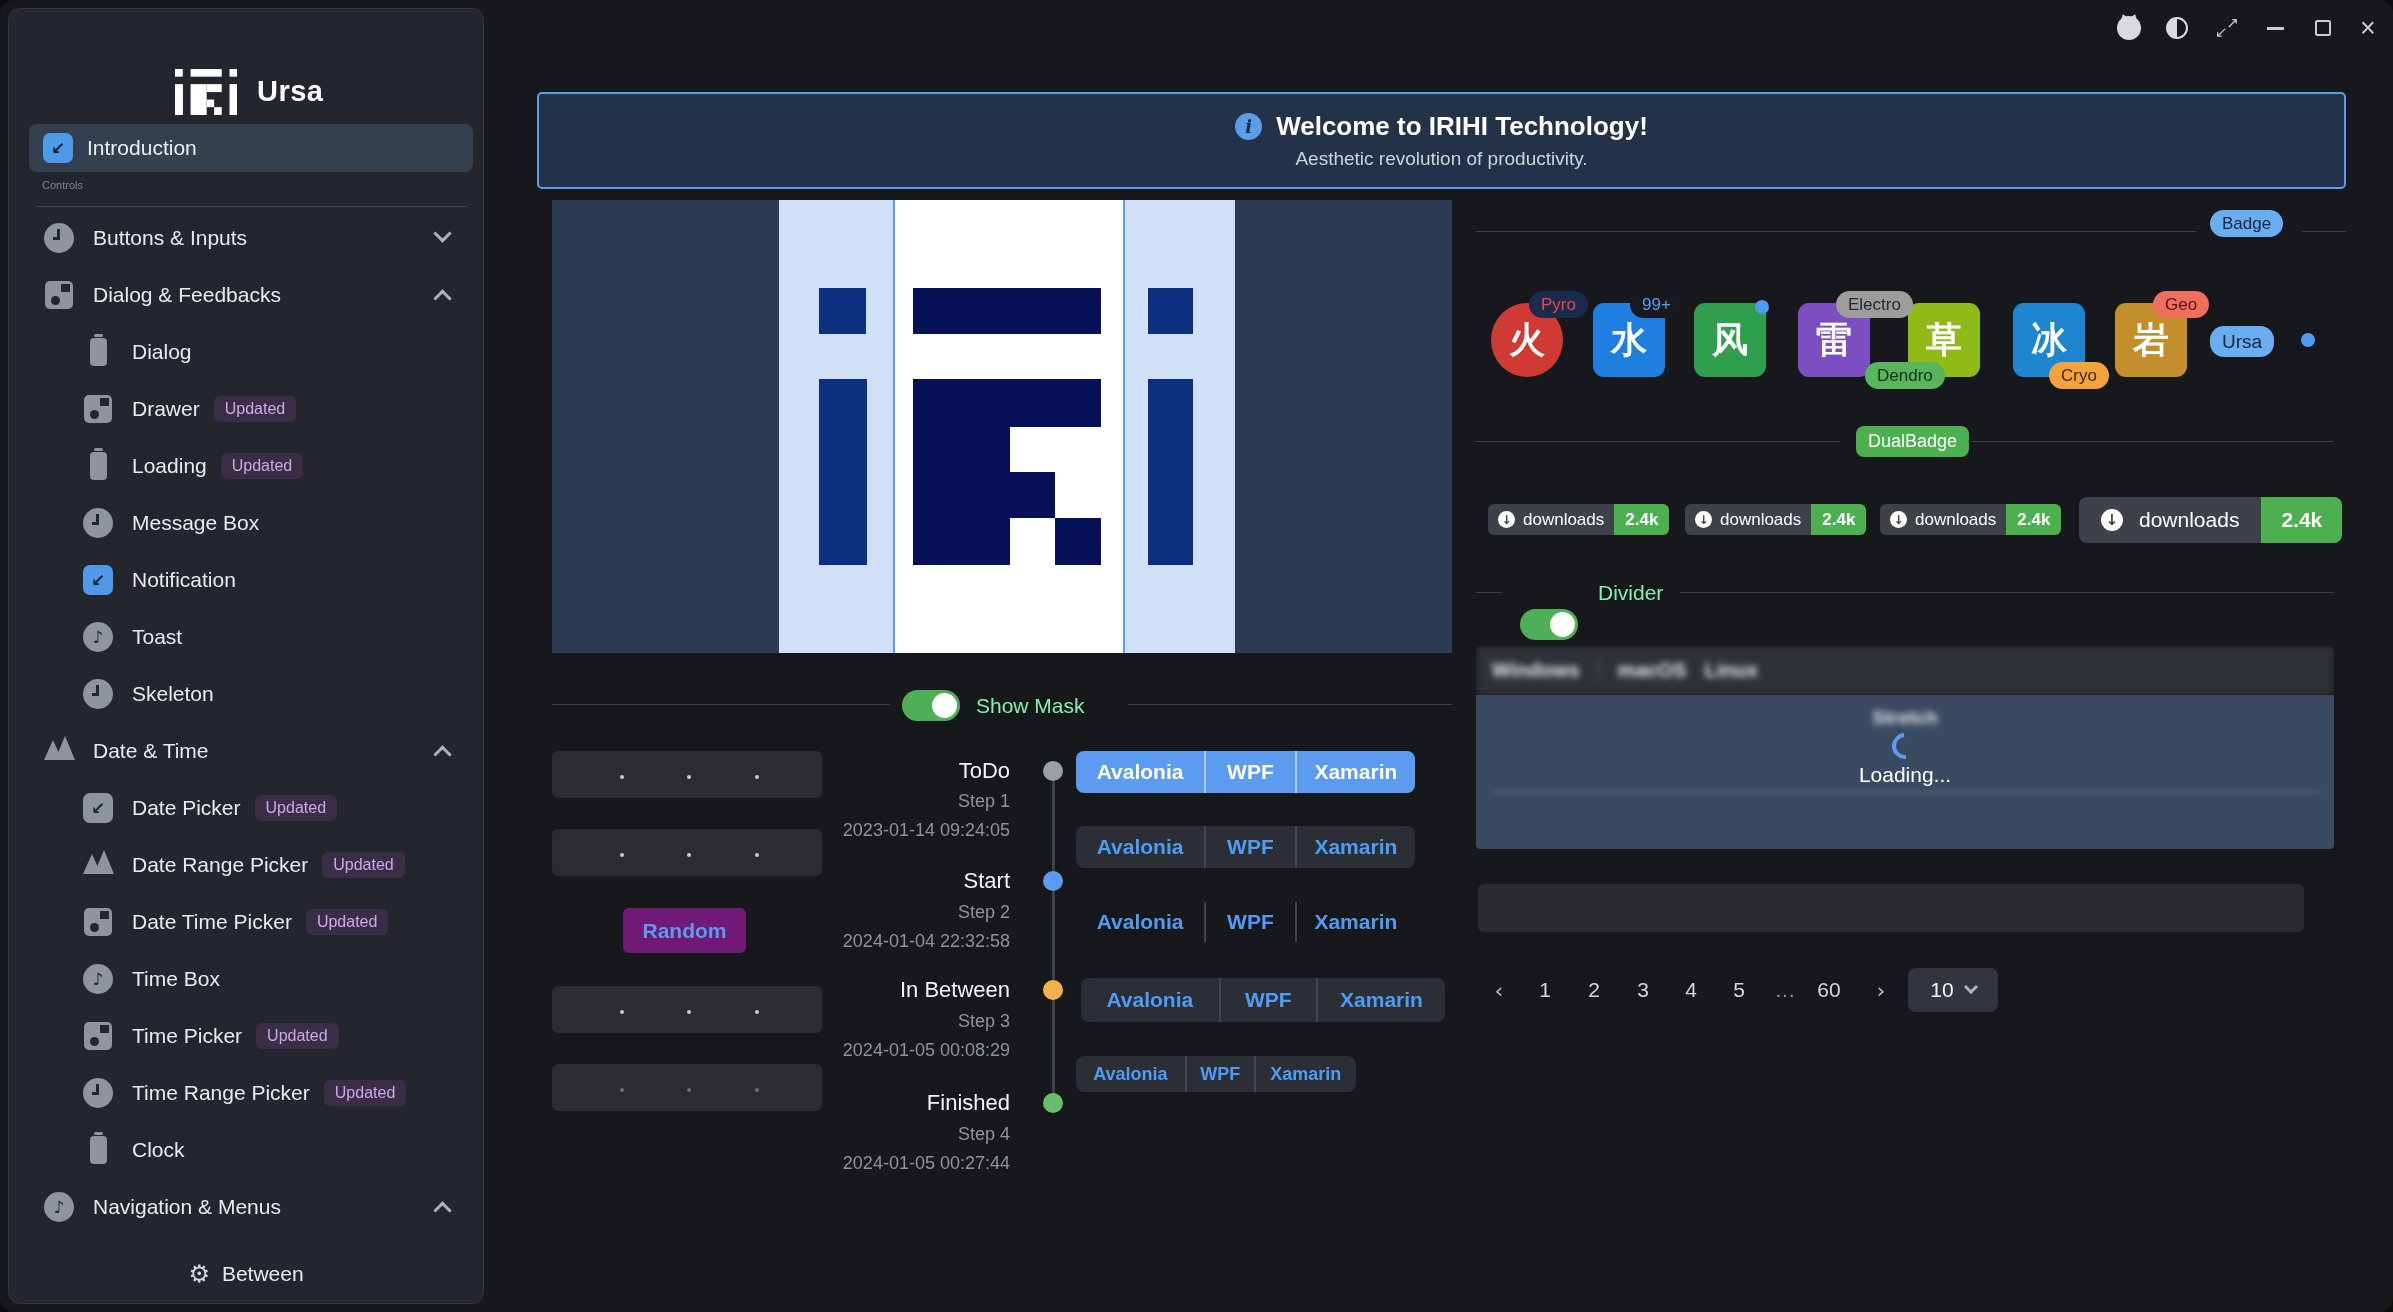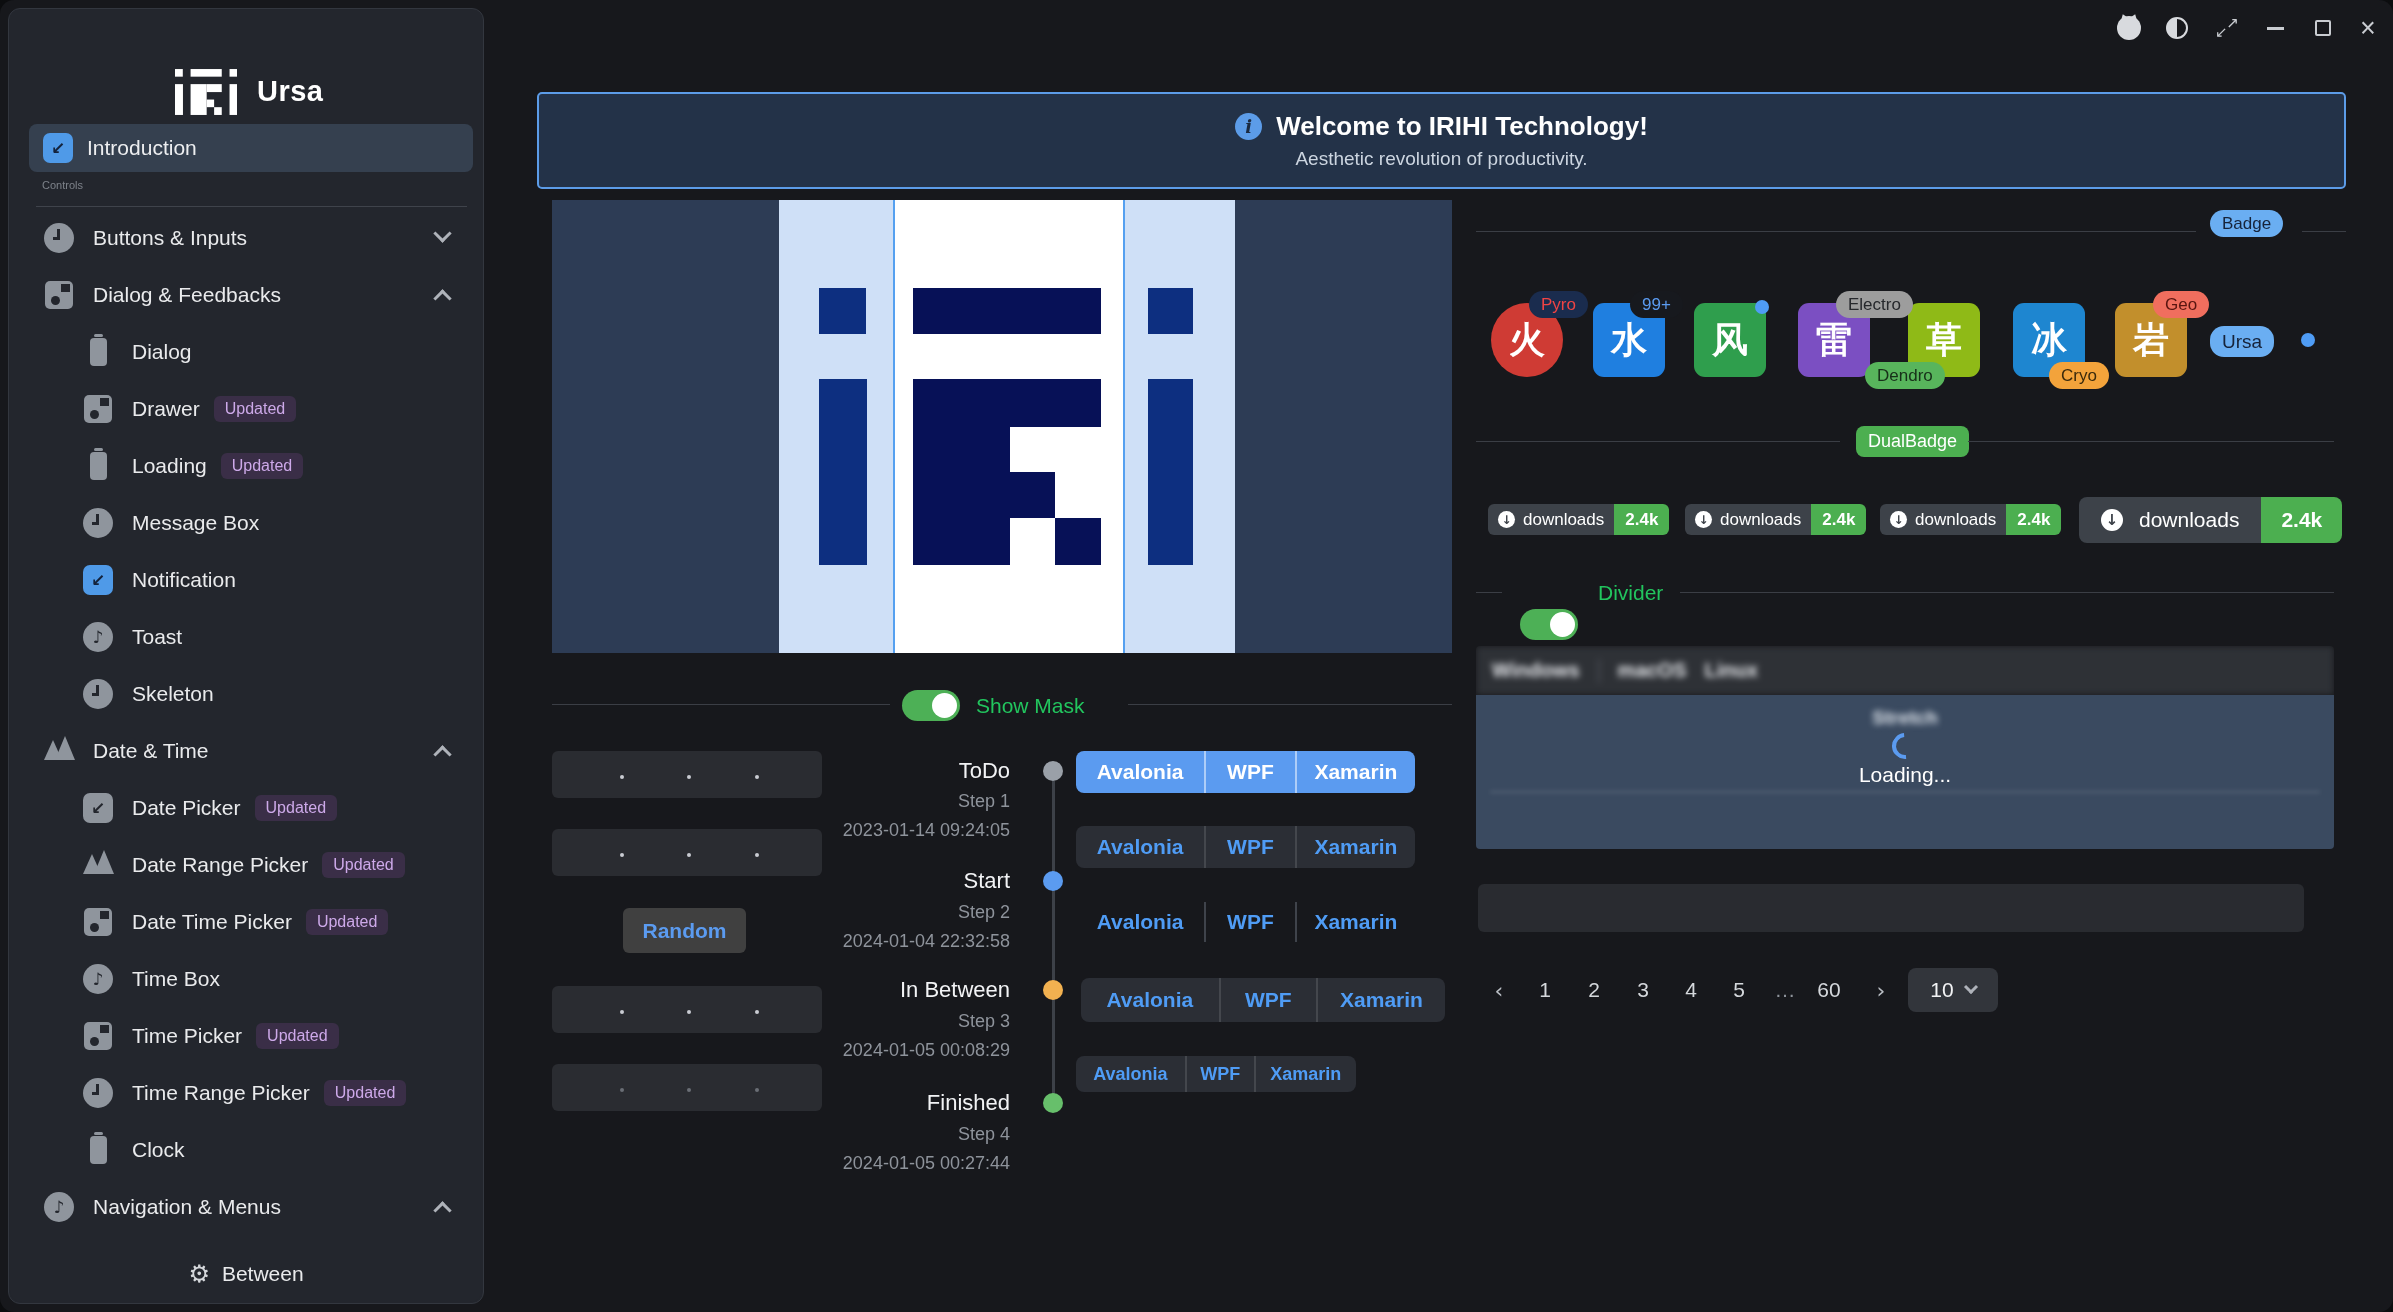--- a/index.html
+++ b/index.html
@@ -69,28 +69,28 @@
   
   .img-demo { position:absolute; left:552px; top:200px; width:900px; height:453px; background:#2d3c55; overflow:hidden; }
   .band { position:absolute; top:0; height:453px; }
   .logo-px { position:absolute; }
   .vline { position:absolute; top:0; width:2px; height:453px; background:#55a0f0; }
 
   
   .toggle { width:58px; height:31px; border-radius:16px; background:#4db056; position:relative; }
   .toggle:after { content:""; position:absolute; right:3px; top:3px; width:25px; height:25px; border-radius:50%; background:#fff; }
   .hline { position:absolute; height:1px; background:#3b3e45; }
-  .divider-label { font-size:21px; color:#22c55e; }
+  .divider-label { font-size:21px; color:#86efac; }
 
   
   .dot-input { position:absolute; left:552px; width:270px; height:47px; background:#2a2c31; border-radius:6px; }
   .dot-input i { position:absolute; top:50%; width:4px; height:4px; border-radius:50%; background:#c9ccd2; }
   .dot-input i:nth-child(1){ left:25%; } .dot-input i:nth-child(2){ left:50%; } .dot-input i:nth-child(3){ left:75%; }
   .dot-input.dim i { background:#6a6e75; }
-  .random-btn { position:absolute; left:623px; top:908px; width:123px; height:45px; background:#404040; border-radius:6px; color:#5b9bf0; font-weight:bold; font-size:21px; display:flex; align-items:center; justify-content:center; }
+  .random-btn { position:absolute; left:623px; top:908px; width:123px; height:45px; background:#701a75; border-radius:6px; color:#5b9bf0; font-weight:bold; font-size:21px; display:flex; align-items:center; justify-content:center; }
 
   
   .tl-line { position:absolute; left:1052px; width:3px; background:#3d4148; }
   .tl-dot { position:absolute; left:1043px; width:20px; height:20px; border-radius:50%; }
   .tl-title { position:absolute; width:230px; right:1383px; text-align:right; font-size:22px; color:#f2f3f5; }
   .tl-sub { position:absolute; width:230px; right:1383px; text-align:right; font-size:18px; color:#8e939b; }
 
   .btn-group { position:absolute; display:flex; align-items:stretch; border-radius:8px; overflow:hidden; }
   .btn-group .seg { display:flex; align-items:center; justify-content:center; font-weight:bold; }
   .bg-blue { background:#5b9bf0; }

